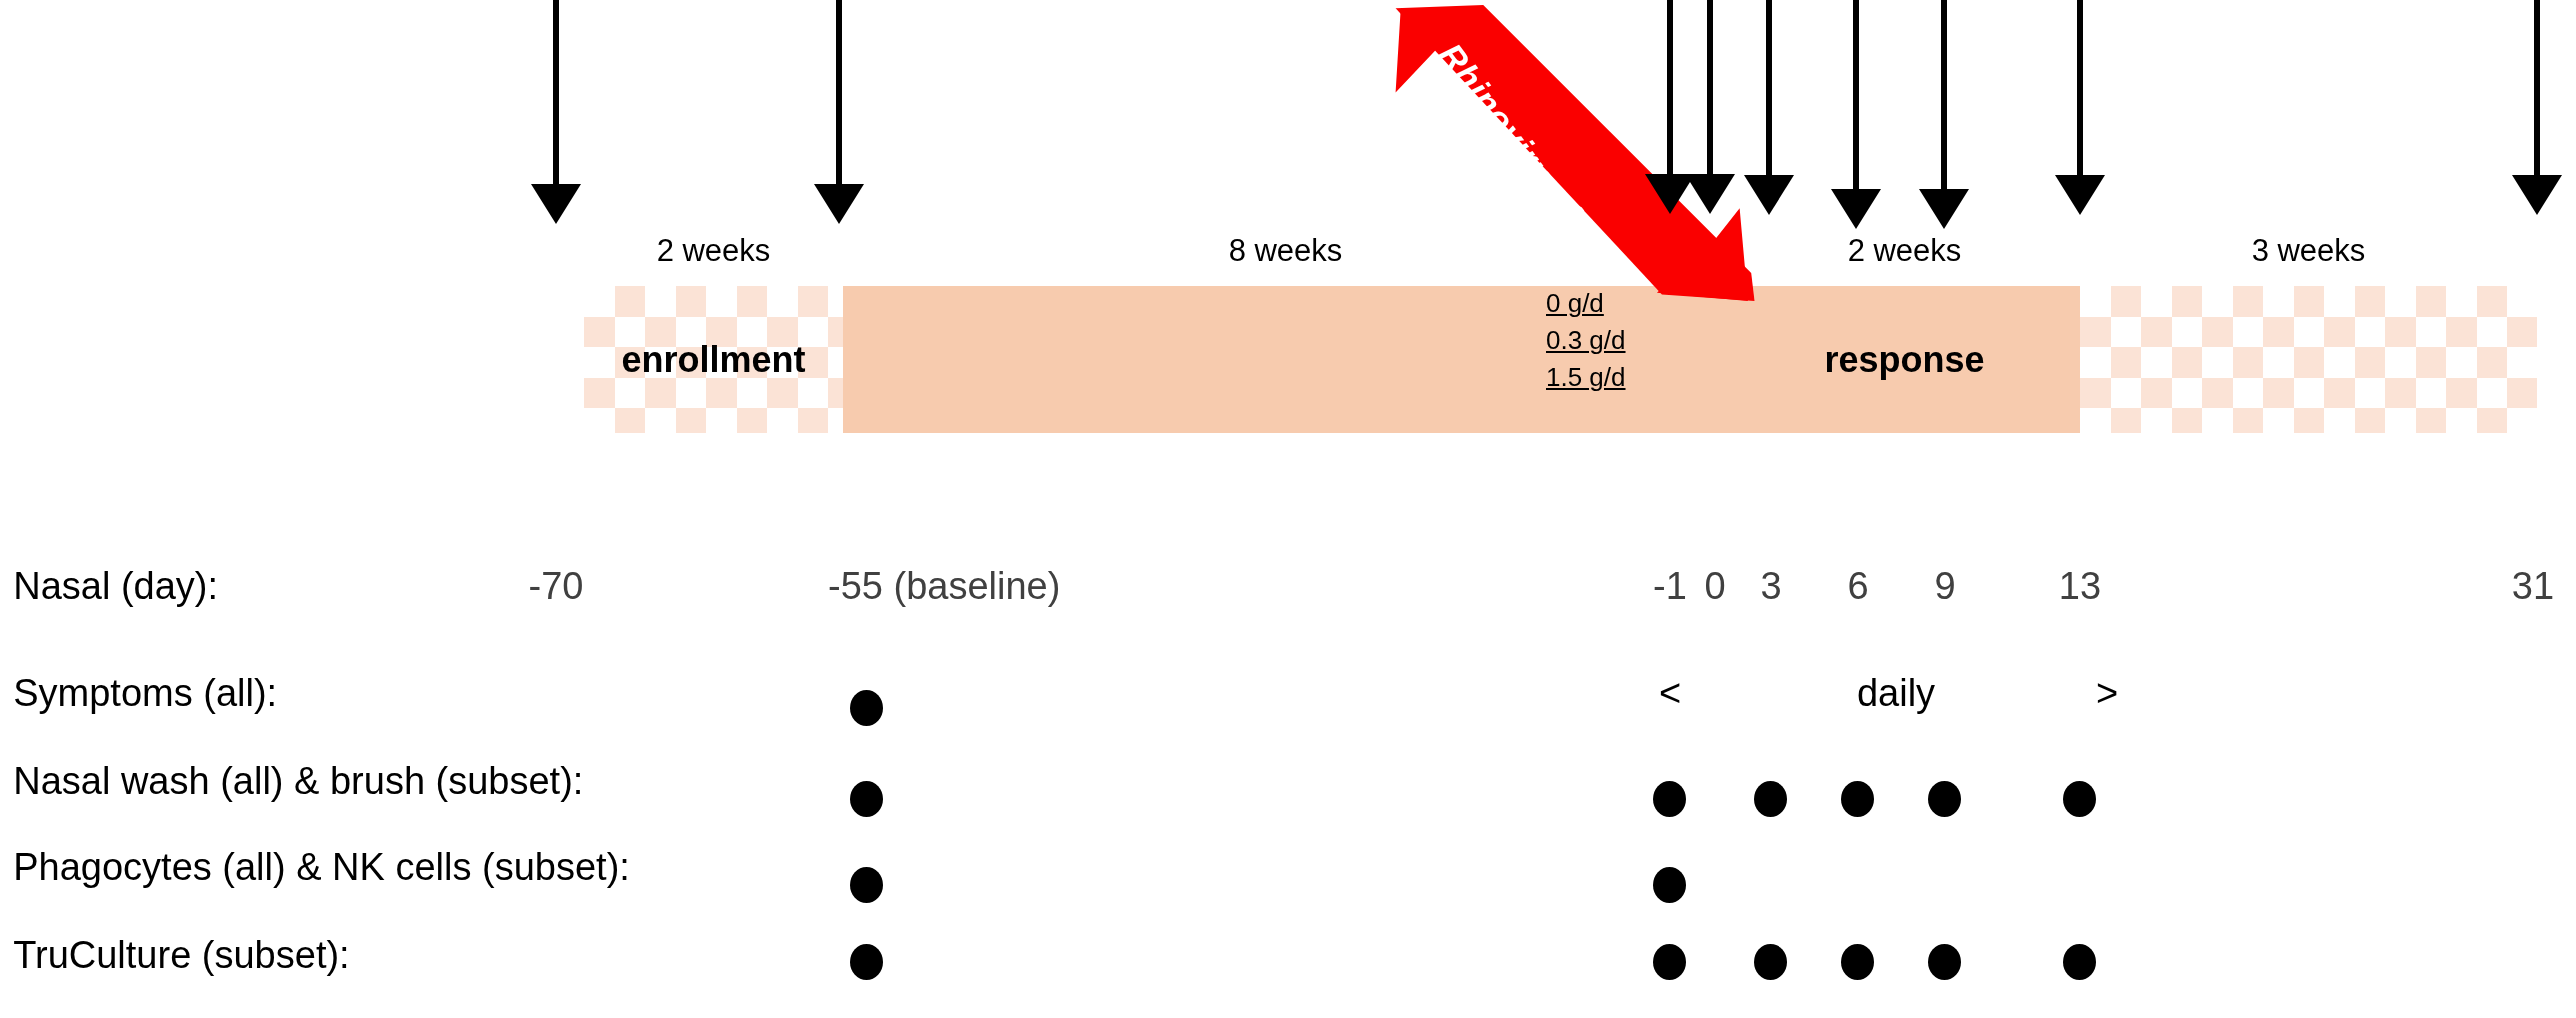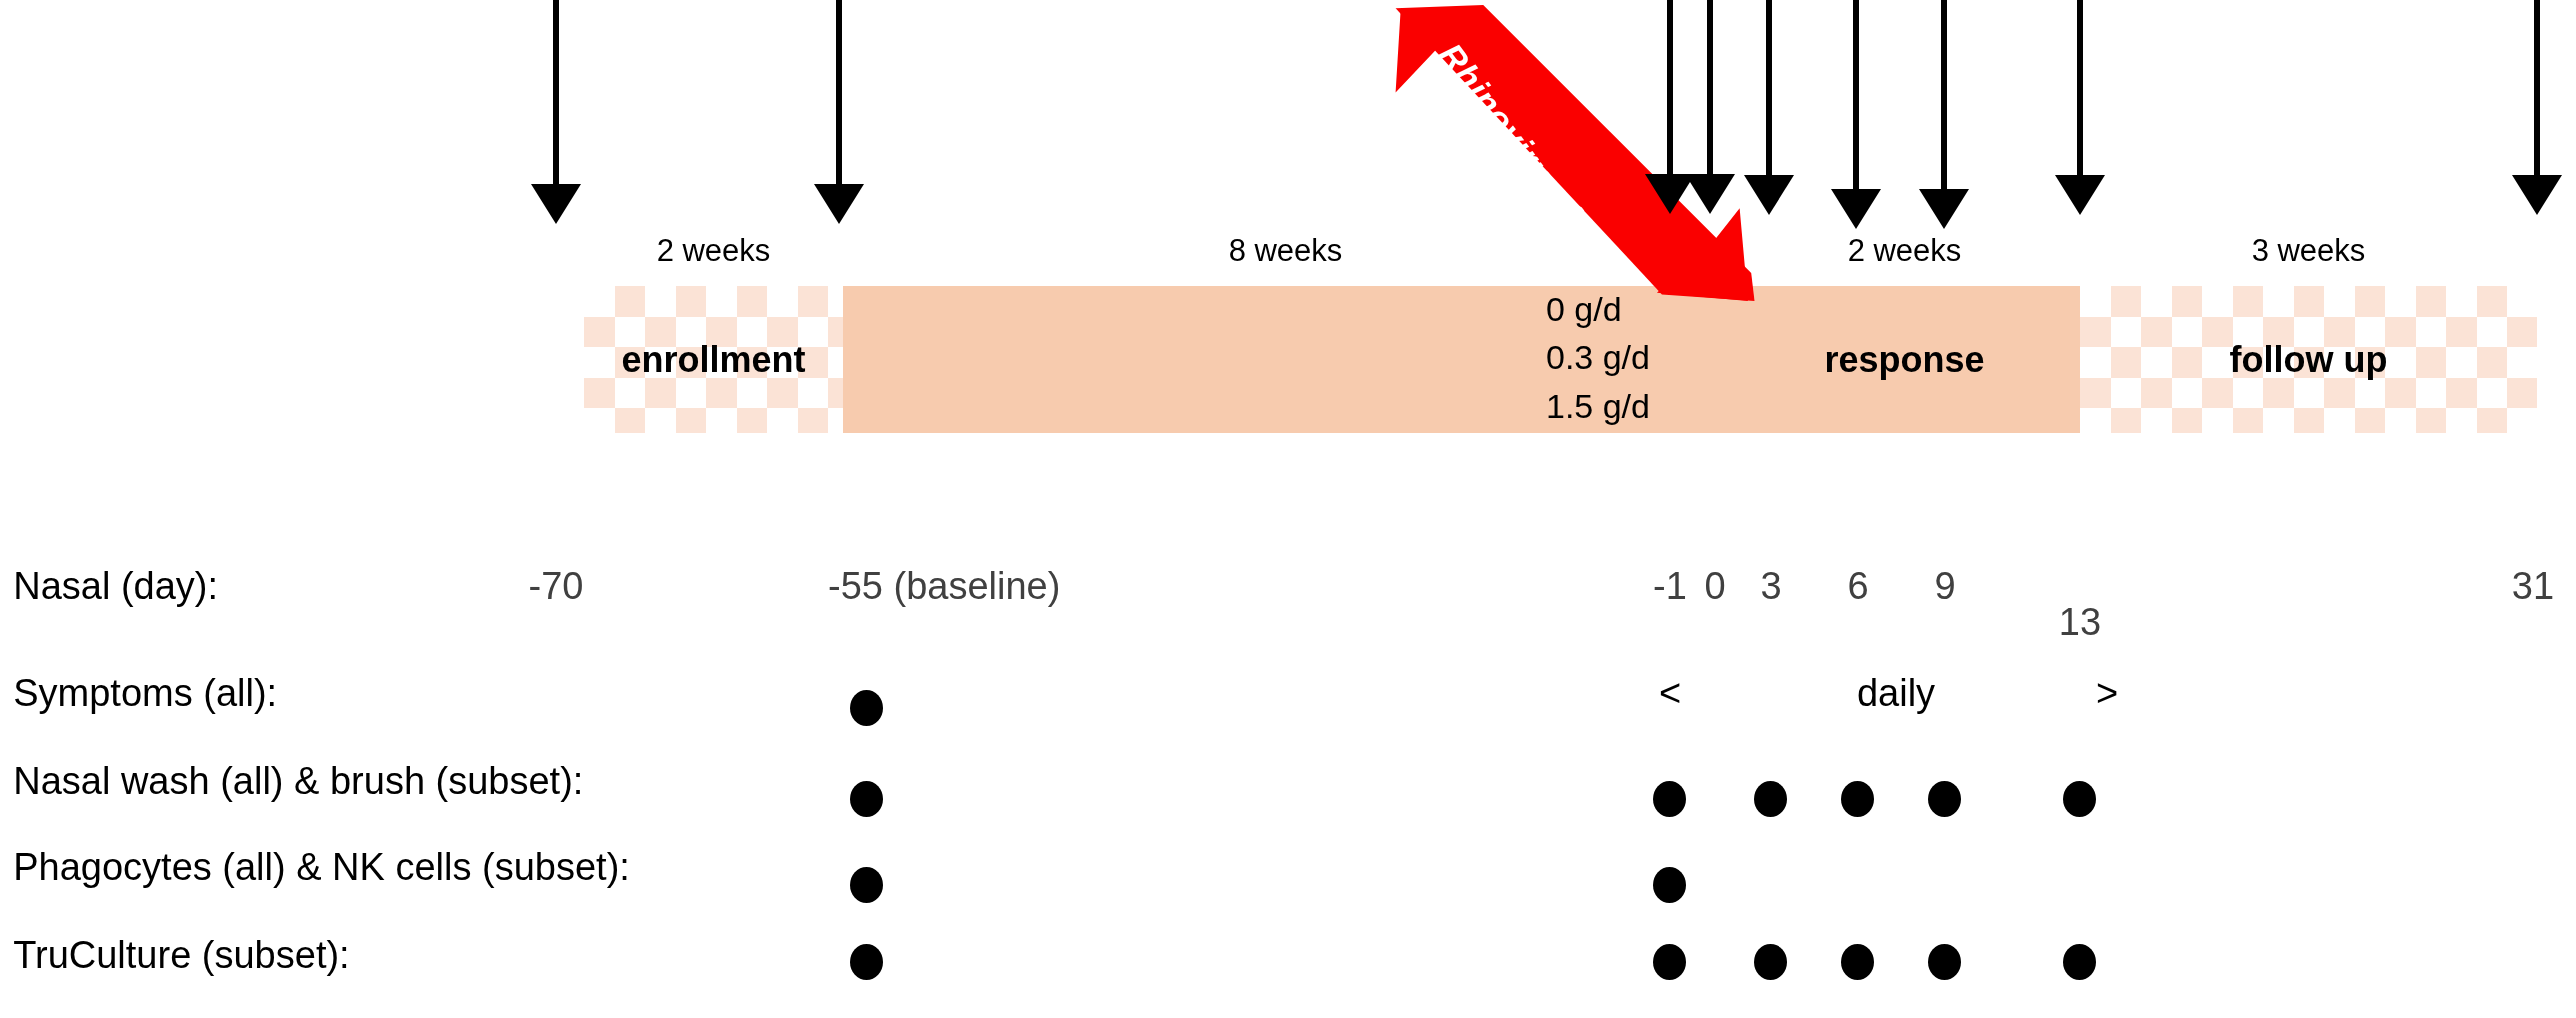--- a/index.html
+++ b/index.html
@@ -76,24 +76,25 @@
     width: 0;
     height: 0;
     border-left: 25px solid transparent;
     border-right: 25px solid transparent;
     border-top: 40px solid #000000;
   }
 
   
   .doses {
     position: absolute;
-    font-size: 34px;
+    font-size: 26px;
     color: #000000;
     line-height: 1.42;
     white-space: nowrap;
+    text-decoration: underline;
   }
 
   
   .rhino {
     position: absolute;
     left: 1384px;
     top: -5px;
     width: 397px;
     height: 306px;
   }
@@ -166,21 +167,20 @@
   <div class="band band-solid" style="left:1728px; width:353px;"></div>
   <div class="band band-checker" style="left:2080px; width:457px;"></div>
 
   <div class="duration" style="left:584px; width:259px;">2 weeks</div>
   <div class="duration" style="left:843px; width:885px;">8 weeks</div>
   <div class="duration" style="left:1728px; width:353px;">2 weeks</div>
   <div class="duration" style="left:2080px; width:457px;">3 weeks</div>
 
   <div class="band-label" style="left:584px; width:259px;">enrollment</div>
   <div class="band-label" style="left:1728px; width:353px;">response</div>
-  <div class="band-label" style="left:2080px; width:457px;">follow up</div>
 
   <div class="doses" style="left:1546px; top:285px;">
     <div>0 g/d</div>
     <div>0.3 g/d</div>
     <div>1.5 g/d</div>
   </div>
 
   <div class="rhino">
     <svg width="397" height="306" viewBox="0 0 480 370">
       <polygon fill="#fa0000" points="20,20 118,14 400,296 430,258 440,370 330,360 362,330 80,48 14,118"></polygon>
@@ -228,21 +228,21 @@
 
   <div class="axis-title">Nasal (day):</div>
 
   <div class="time-val" style="left:556px;">-70</div>
   <div class="time-val anchor-left" style="left:828px;">-55 (baseline)</div>
   <div class="time-val" style="left:1670px;">-1</div>
   <div class="time-val" style="left:1715px;">0</div>
   <div class="time-val" style="left:1771px;">3</div>
   <div class="time-val" style="left:1858px;">6</div>
   <div class="time-val" style="left:1945px;">9</div>
-  <div class="time-val" style="left:2080px;margin-top:36px;">13</div>
+  <div class="time-val" style="left:2080px;">13</div>
   <div class="time-val" style="left:2533px;">31</div>
 
   <div class="row-label" style="left:13.2px; top:672px; width:828px; text-align:left;">Symptoms (all):</div>
   <div class="dot" style="left:867px; top:690px;"></div>
   <div class="marker-text" style="left:1670px; top:672px;">&lt;</div>
   <div class="marker-text" style="left:1896px; top:672px;">daily</div>
   <div class="marker-text" style="left:2107px; top:672px;">&gt;</div>
 
   <div class="row-label" style="left:13.2px; top:760px; width:828px; text-align:left;">Nasal wash (all) &amp; brush (subset):</div>
   <div class="dot" style="left:867px; top:781px;"></div>

